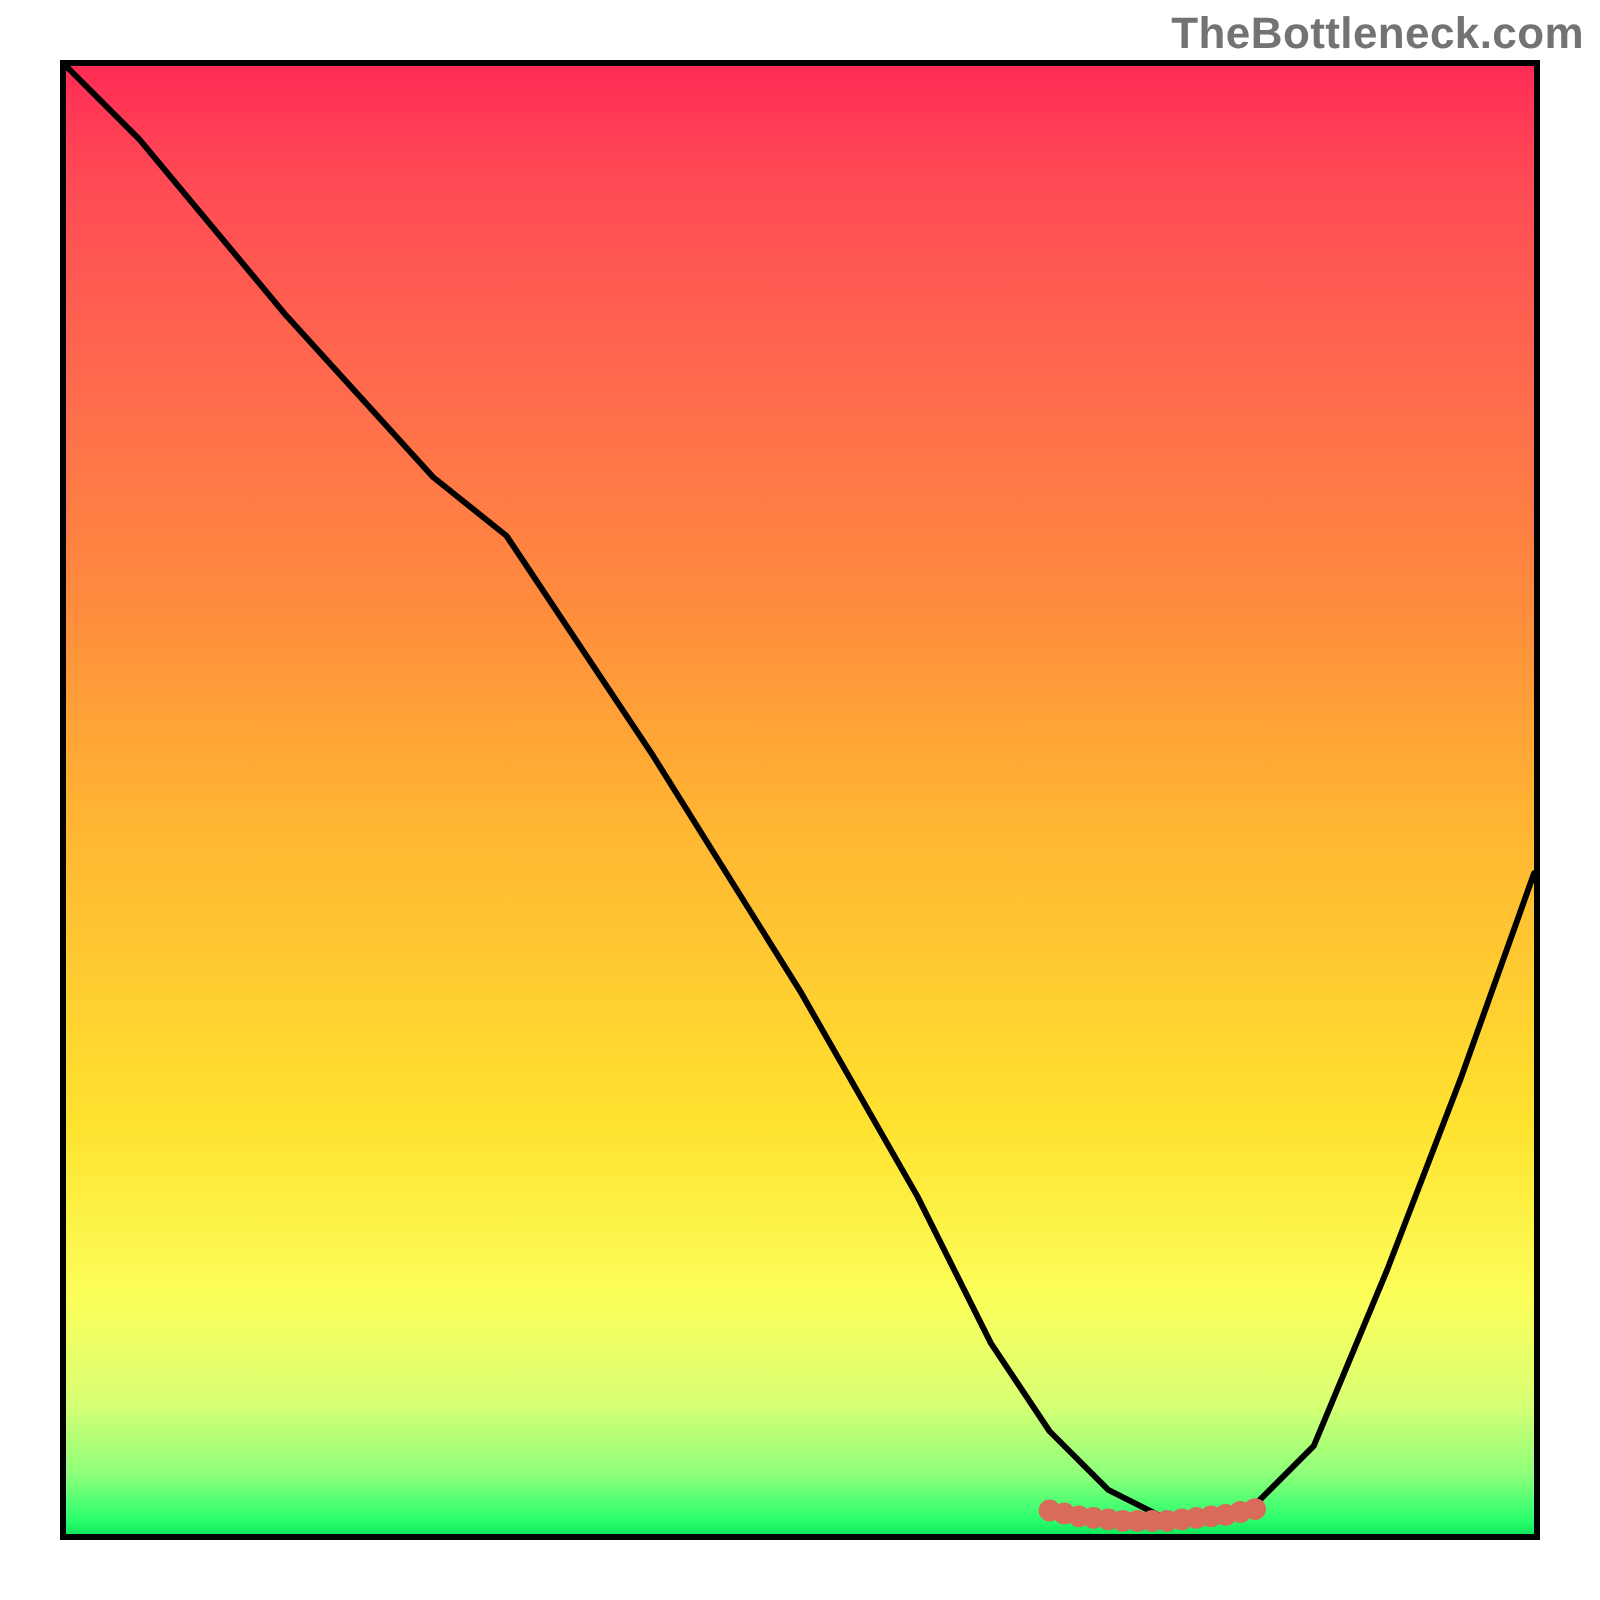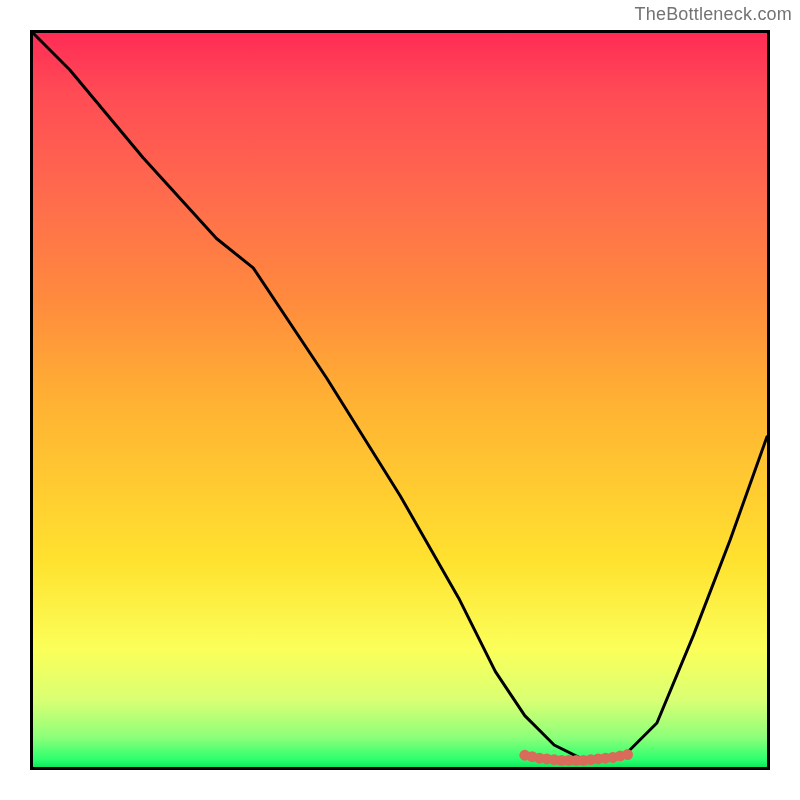--- a/index.html
+++ b/index.html
@@ -13,22 +13,22 @@
   }
   .wrap {
     position: relative;
     width: 800px;
     height: 800px;
   }
   .watermark {
     position: absolute;
     top: 4px;
     right: 8px;
-    font-size: 18px;
-    font-weight: normal;
+    font-size: 22px;
+    font-weight: bold;
     color: #737373;
     letter-spacing: 0.2px;
   }
   .frame {
     position: absolute;
     left: 30px;
     top: 30px;
     width: 740px;
     height: 740px;
     border: 3.5px solid #000;

